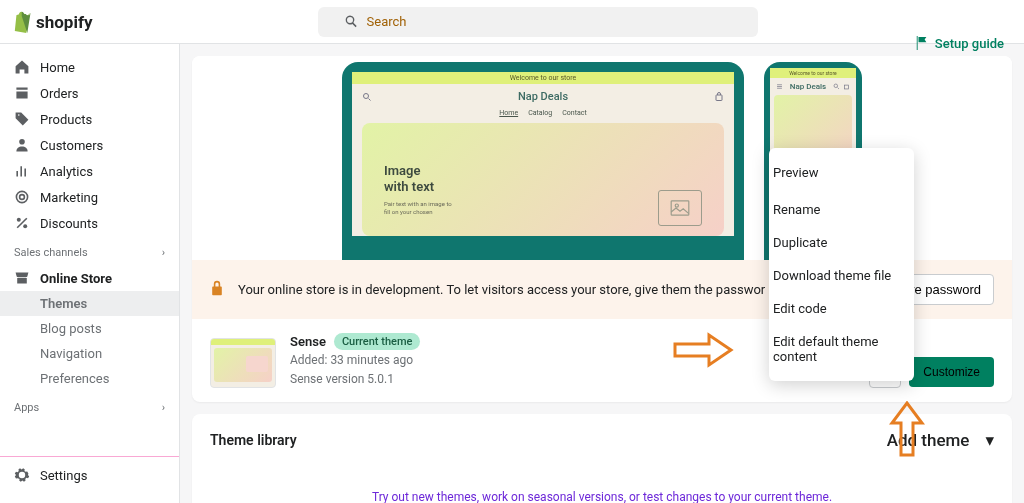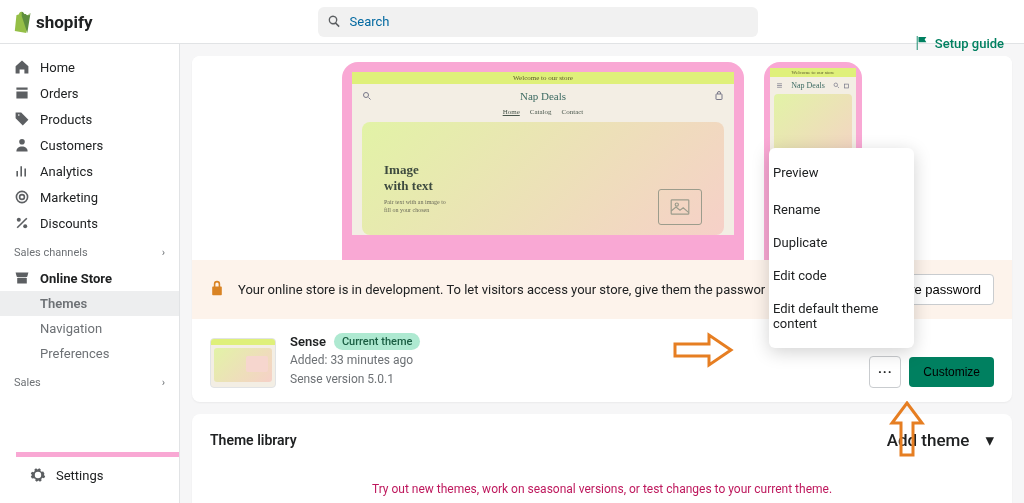--- a/index.html
+++ b/index.html
@@ -1,41 +1,41 @@
 <!DOCTYPE html>
 <html><head>
 <meta charset="utf-8">
 <style>
   * { box-sizing: border-box; margin: 0; padding: 0; }
   body { font-family: -apple-system, BlinkMacSystemFont, "Segoe UI", Roboto, sans-serif; font-size: 13px; color: #202223; background: #f6f6f7; width: 1024px; height: 503px; overflow: hidden; }
   .topbar { height: 44px; background: #fff; border-bottom: 1px solid #e1e3e5; display: flex; align-items: center; padding: 0 12px; }
   .logo-wrap { display: flex; align-items: center; gap: 4px; font-weight: 700; font-size: 17px; }
   .logo-icon { width: 20px; position: relative; }
   .search-wrap { flex: 0 0 440px; margin-left: 225px; }
-  .search-box { width: 100%; height: 30px; background: #f1f1f1; border-radius: 6px; display: flex; align-items: center; padding: 0 9px; color: #0369a1; }
+  .search-box { width: 100%; height: 30px; background: #f1f1f1; border-radius: 6px; display: flex; align-items: center; padding: 0 26px; color: #a16207; }
   .search-box span { margin-left: 8px; }
   .spacer { flex: 1; }
   .setup-guide { display: flex; align-items: center; gap: 6px; color: #008060; font-weight: 500; margin-right: 8px; margin-top: 43px; }
   .setup-flag { width: 14px; height: 14px; }
   
   .layout { display: flex; height: calc(503px - 44px); }
   .sidebar { width: 180px; background: #fff; border-right: 1px solid #e1e3e5; padding: 10px 0; display: flex; flex-direction: column; position: relative; }
   .side-item { display: flex; align-items: center; gap: 10px; padding: 5px 14px; color: #202223; cursor: pointer; }
   .side-item.dim { color: #6d7175; padding: 5px 14px 5px 40px; }
   .side-item.active { background: #edeeef; font-weight: 600; }
   .side-item.selected { font-weight: 700; }
   .side-heading { font-size: 11px; color: #6d7175; padding: 10px 14px 6px; display: flex; justify-content: space-between; align-items: flex-start; }
   .side-icon { width: 16px; height: 16px; display: flex; align-items: center; justify-content: center; color: #5c5f62; }
-  .settings-item { margin-top: auto; display: flex; align-items: center; gap: 10px; padding: 10px 14px; border-top: 5px solid #f9a8d4; margin-left: 16px; }
+  .settings-item { margin-top: auto; display: flex; align-items: center; gap: 10px; padding: 10px 14px; border-top: 1px solid #f9a8d4; }
   
   .main { flex: 1; padding: 12px; overflow: hidden; position: relative; }
   .card { background: #fff; border-radius: 8px; box-shadow: 0 1px 2px rgba(0,0,0,.05); overflow: hidden; margin-bottom: 12px; }
   
   .preview-area { background: #fff; display: flex; justify-content: center; padding: 6px 0 0; gap: 20px; height: 204px; overflow: hidden; }
-  .device-frame { background: #f9a8d4; border-radius: 16px 16px 0 0; padding: 10px 10px 0; font-family: Liberation Serif, serif; }
+  .device-frame { background: #0f766e; border-radius: 16px 16px 0 0; padding: 10px 10px 0; }
   .site-screen { background: #f3eee4; }
   .site-screen.desktop { width: 382px; }
   .site-screen.mobile { width: 86px; }
   .banner-top { background: #dff07a; color: #5a5a2a; font-size: 7px; text-align: center; padding: 2px 0; }
   .site-header { display: flex; align-items: center; justify-content: space-between; padding: 6px 10px; }
   .site-title { font-size: 11px; color: #3d6b63; font-weight: 500; }
   .site-title.sm { font-size: 8px; }
   .site-nav { display: flex; gap: 10px; justify-content: center; font-size: 7px; color: #49564c; padding-bottom: 6px; }
   .site-body { background: linear-gradient(135deg, #e2f3a6 0%, #f6d0c8 100%); padding: 40px 22px 20px; border-radius: 8px; margin: 0 10px; position: relative; }
   .site-body h4 { font-size: 13px; color: #3d4a3f; font-weight: 600; line-height: 1.2; }
@@ -54,21 +54,21 @@
   .theme-info .name { font-weight: 600; display: flex; align-items: center; gap: 8px; }
   .badge { background: #aee9d1; color: #1a5e43; font-size: 11px; padding: 2px 8px; border-radius: 10px; font-weight: 500; }
   .theme-meta { color: #6d7175; font-size: 12px; line-height: 1.4; margin-top: 2px; }
   .theme-actions { margin-left: auto; display: flex; gap: 8px; align-items: center; }
   .more-btn { width: 32px; height: 32px; border: 1px solid #c9cccf; border-radius: 4px; background: #fff; display: flex; align-items: center; justify-content: center; cursor: pointer; font-weight: bold; letter-spacing: 1px; }
   .customize-btn { background: #008060; color: #000000; border: none; padding: 8px 14px; border-radius: 4px; font-size: 12px; font-weight: 500; cursor: pointer; }
   
   .library-card { padding: 16px 18px 60px; }
   .library-header { display: flex; justify-content: space-between; align-items: center; font-weight: 600; font-size: 14px; }
   .add-theme { display: flex; align-items: center; gap: 16px; cursor: pointer; font-size: 17px; font-weight: 500; }
-  .library-text { text-align: center; color: #be185d; font-size: 12px; margin-top: 32px; }
+  .library-text { text-align: center; color: #6d28d9; font-size: 12px; margin-top: 40px; }
   
   .dropdown { position: absolute; top: 104px; right: 110px; width: 145px; background: #fff; border-radius: 6px; box-shadow: 0 4px 18px rgba(0,0,0,.18); padding: 8px 0; z-index: 50; }
   .dd-item { padding: 9px 4px; font-size: 13px; cursor: pointer; }
   .dd-sep { margin: 4px 0; }
   
   .arrow-big { position: absolute; }
   .arrow-right { top: 288px; right: 289px; }
   .arrow-up { top: 357px; right: 99px; }
 </style>
 </head>
@@ -171,28 +171,31 @@
           <svg width="16" height="16" viewBox="0 0 20 20" fill="currentColor">
             <path d="M2 3h16l-1 4a2 2 0 01-2 2H5a2 2 0 01-2-2zM4 10h12v7H4z"></path>
           </svg>
         </span>
         <span>Online Store</span>
       </div>
     <div class="side-item dim active">
         <span>Themes</span>
       </div>
     <div class="side-item dim">
+        <span>Blog posts</span>
+      </div>
+    <div class="side-item dim">
         <span>Navigation</span>
       </div>
     <div class="side-item dim">
         <span>Preferences</span>
       </div>
 
     <div class="side-heading">
-        <span>Sales</span>
+        <span>Apps</span>
         <span>›</span>
       </div>
 
     <div class="settings-item">
         <span class="side-icon">
           <svg width="16" height="16" viewBox="0 0 20 20" fill="currentColor">
             <path d="M10 6a4 4 0 100 8 4 4 0 000-8zm7.5 4l1.5 2-1.5 2-2-.5-1.5 1.5.5 2-2 1.5-2-1.5-2 1.5-2-1.5.5-2L4.5 14l-2 .5L1 12l1.5-2L1 8l1.5-2 2 .5L6 5l-.5-2L7.5 1.5 9.5 3l2-1.5 2 1.5-.5 2L14.5 6l2-.5L18 8z"></path>
           </svg>
         </span>
         <span>Settings</span>
@@ -300,20 +303,21 @@
         </div>
       </div>
       <div class="library-text">Try out new themes, work on seasonal versions, or test changes to your current theme.</div>
     </div>
 
     <div class="dropdown">
       <div class="dd-item">Preview</div>
       <div class="dd-sep"></div>
       <div class="dd-item">Rename</div>
       <div class="dd-item">Duplicate</div>
+      <div class="dd-item">Download theme file</div>
       <div class="dd-item">Edit code</div>
       <div class="dd-item">Edit default theme content</div>
     </div>
 
     <svg class="arrow-big arrow-right" width="62" height="36" viewBox="0 0 62 36">
         <path fill="none" stroke="#e67e22" stroke-width="3" d="M2 12h34V3l22 15-22 15v-9H2z"></path>
       </svg>
     <svg class="arrow-big arrow-up" width="36" height="56" viewBox="0 0 36 56">
         <path fill="none" stroke="#e67e22" stroke-width="3" d="M12 54V22H3L18 2l15 20h-9v32z"></path>
       </svg>

